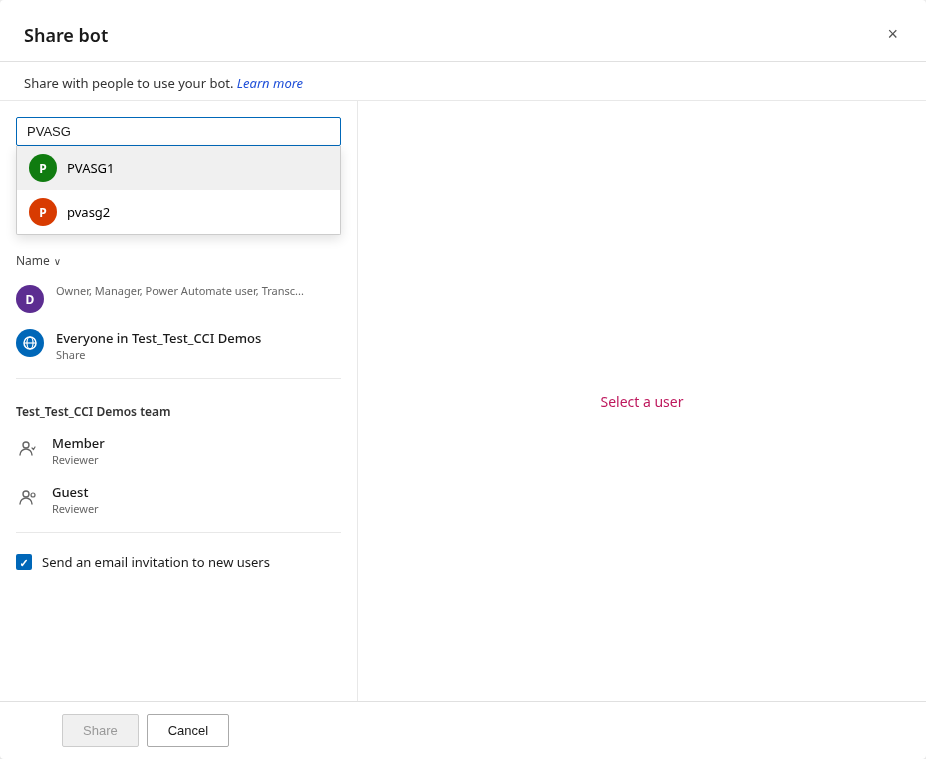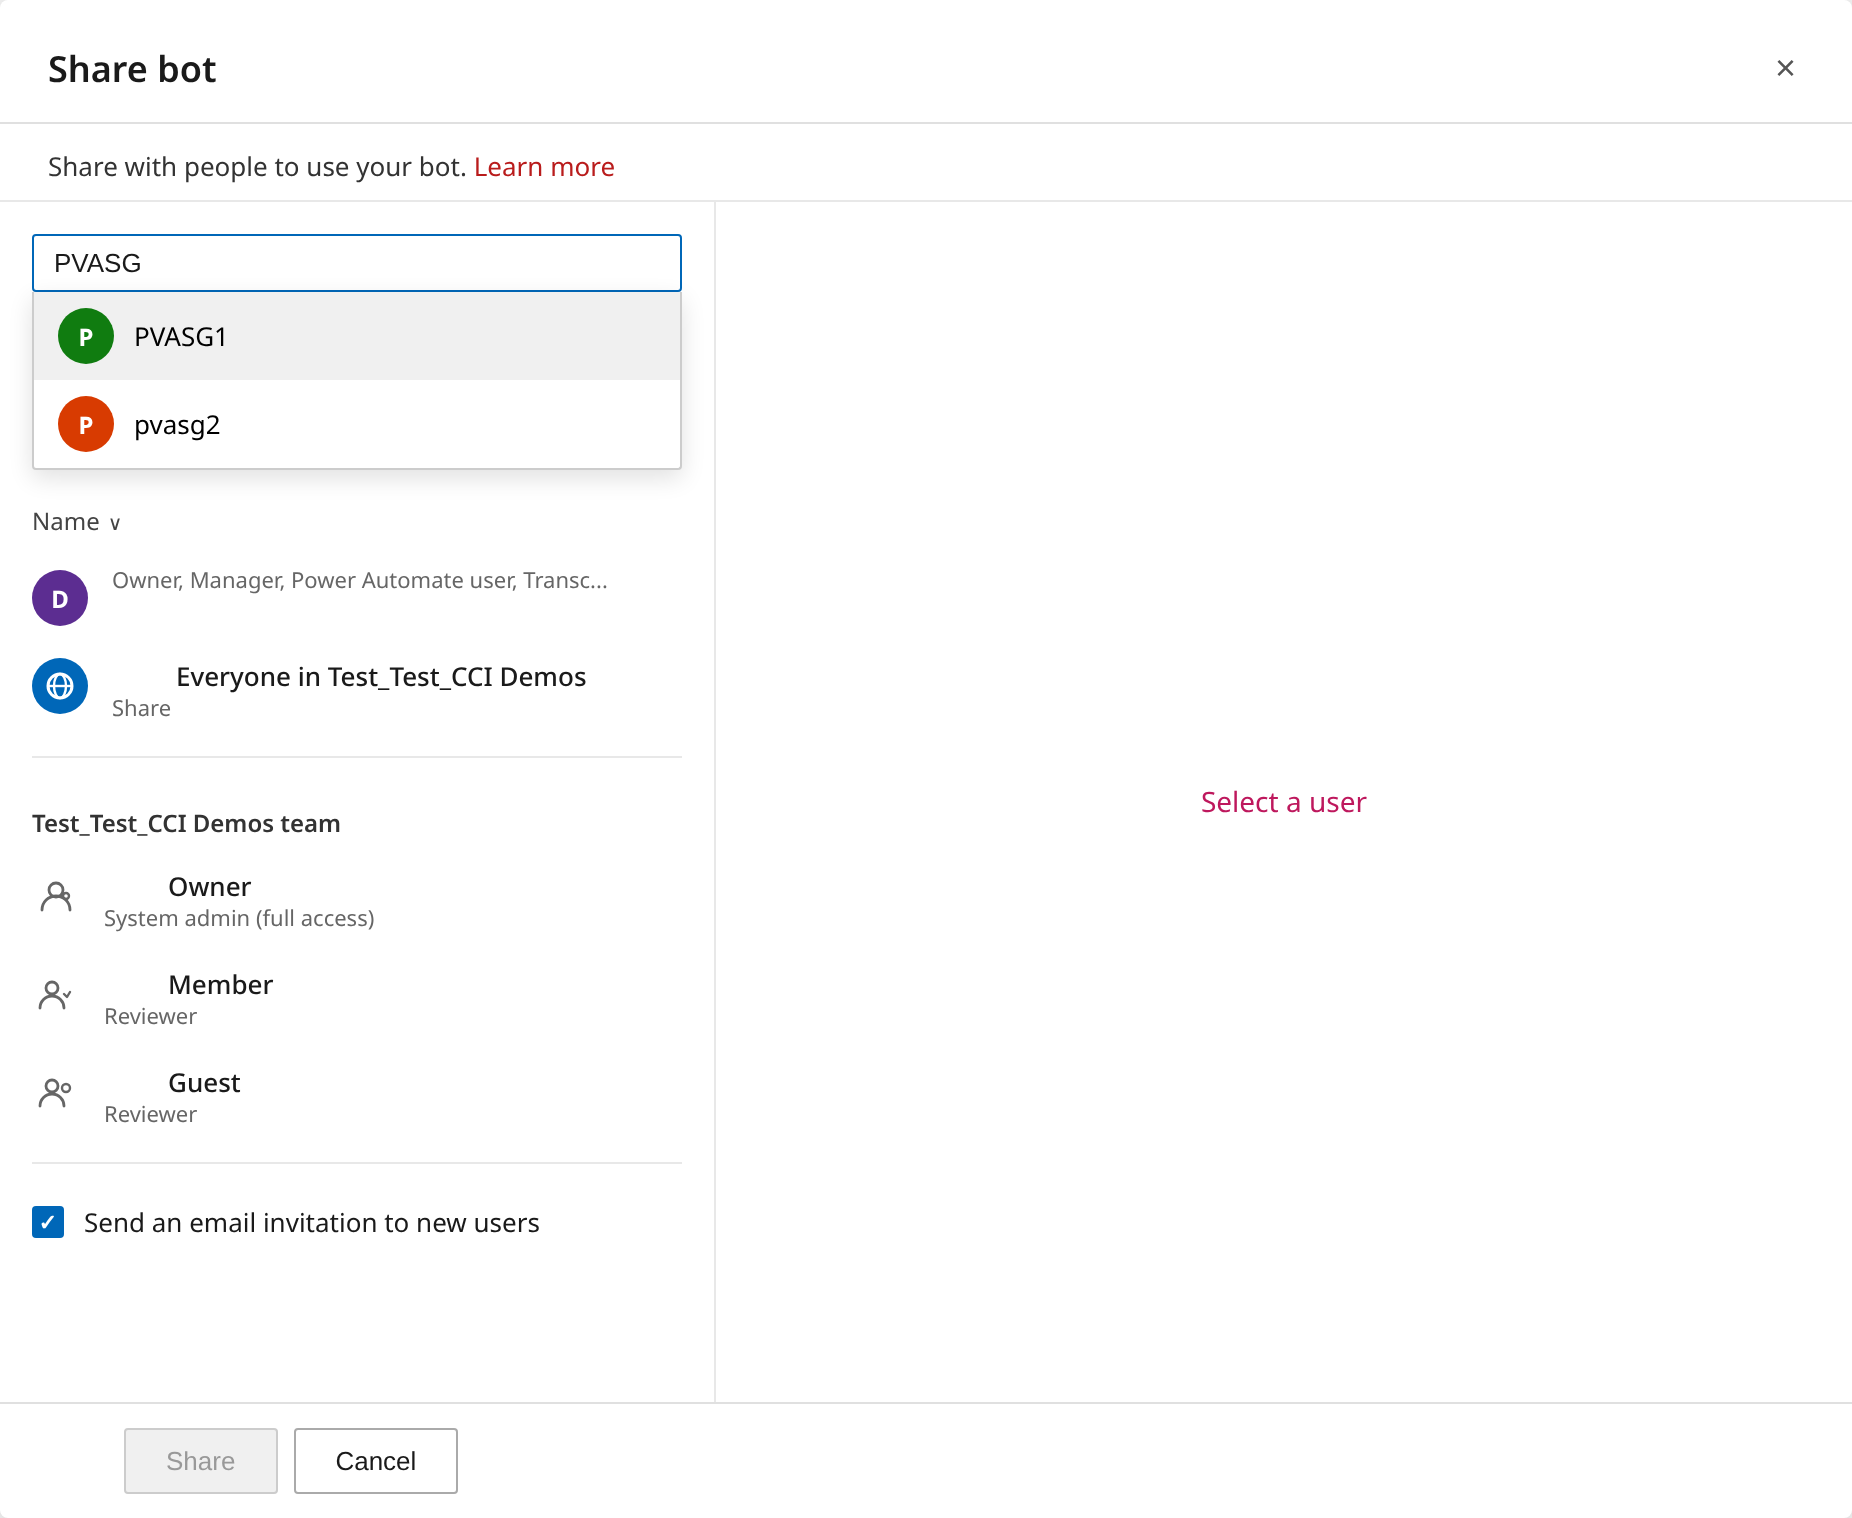--- a/index.html
+++ b/index.html
@@ -44,22 +44,23 @@
       align-items: center;
       justify-content: center;
       border-radius: 3px;
     }
     .subtitle {
       padding: 12px 24px 8px 24px;
       font-size: 13px;
       color: #333;
     }
     .subtitle a {
-      color: #b91c1c;
+      color: #1d4ed8;
       text-decoration: none;
+      font-style: italic;
     }
     .dialog-body {
       display: flex;
       flex: 1;
       border-top: 1px solid #e8e8e8;
     }
     .left-panel {
       width: 358px;
       min-width: 358px;
       border-right: 1px solid #e8e8e8;
@@ -135,21 +136,20 @@
       align-items: flex-start;
       padding: 8px 16px;
       gap: 12px;
       cursor: pointer;
     }
     .list-item-text { display: flex; flex-direction: column; }
     .list-item-name {
       font-size: 13px;
       color: #1a1a1a;
       font-weight: 500;
-      margin-left: 32px;
     }
     .list-item-sub {
       font-size: 11px;
       color: #666;
     }
     .column-header {
       padding: 6px 16px;
       display: flex;
       align-items: center;
       gap: 4px;
@@ -316,33 +316,20 @@
         <div class="list-item-text">
           <span class="list-item-name">Everyone in Test_Test_CCI Demos</span>
           <span class="list-item-sub">Share</span>
         </div>
       </div>
 
       <div class="separator"></div>
 
       <div class="section-header">Test_Test_CCI Demos team</div>
 
-      <div class="role-item">
-        <div class="role-icon">
-          <svg width="20" height="20" viewBox="0 0 20 20" fill="none">
-            <circle cx="10" cy="7" r="3.5" stroke="#666" stroke-width="1.4" fill="none"></circle>
-            <path d="M3 17c0-3.866 3.134-7 7-7s7 3.134 7 7" stroke="#666" stroke-width="1.4" fill="none" stroke-linecap="round"></path>
-            <circle cx="15" cy="10" r="1.5" stroke="#666" stroke-width="1.2" fill="none"></circle>
-          </svg>
-        </div>
-        <div class="list-item-text">
-          <span class="list-item-name">Owner</span>
-          <span class="list-item-sub">System admin (full access)</span>
-        </div>
-      </div>
 
       <div class="role-item">
         <div class="role-icon">
           <svg width="20" height="20" viewBox="0 0 20 20" fill="none">
             <circle cx="8" cy="7" r="3" stroke="#666" stroke-width="1.4" fill="none"></circle>
             <path d="M2 17c0-3.314 2.686-6 6-6s6 2.686 6 6" stroke="#666" stroke-width="1.4" fill="none" stroke-linecap="round"></path>
             <path d="M14 10l1.5 1.5L17 9" stroke="#666" stroke-width="1.2" stroke-linecap="round" stroke-linejoin="round"></path>
           </svg>
         </div>
         <div class="list-item-text">

